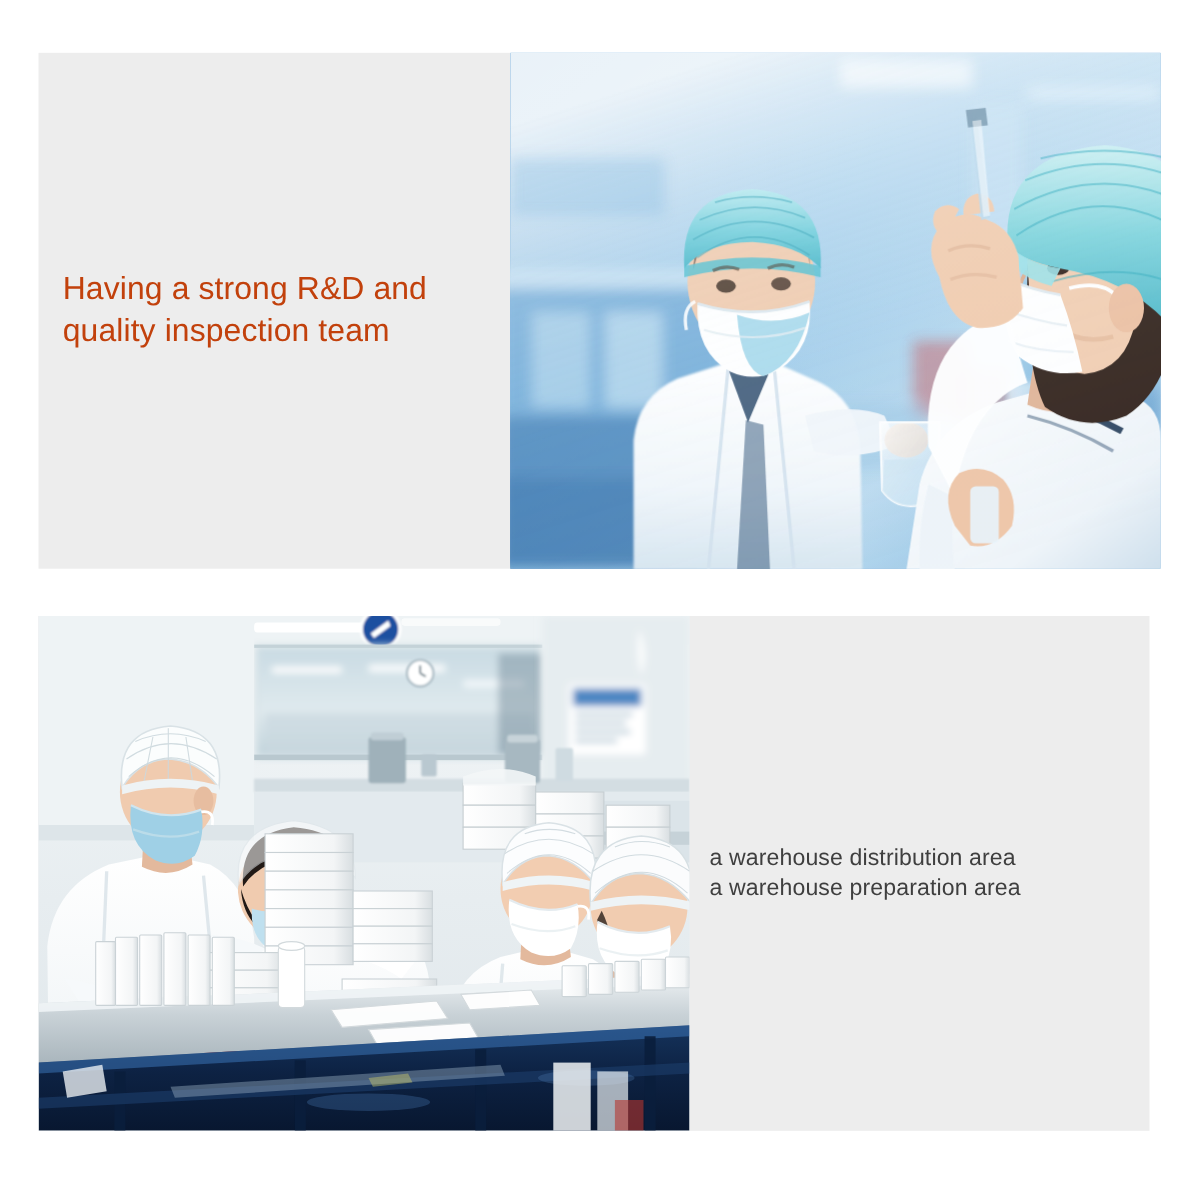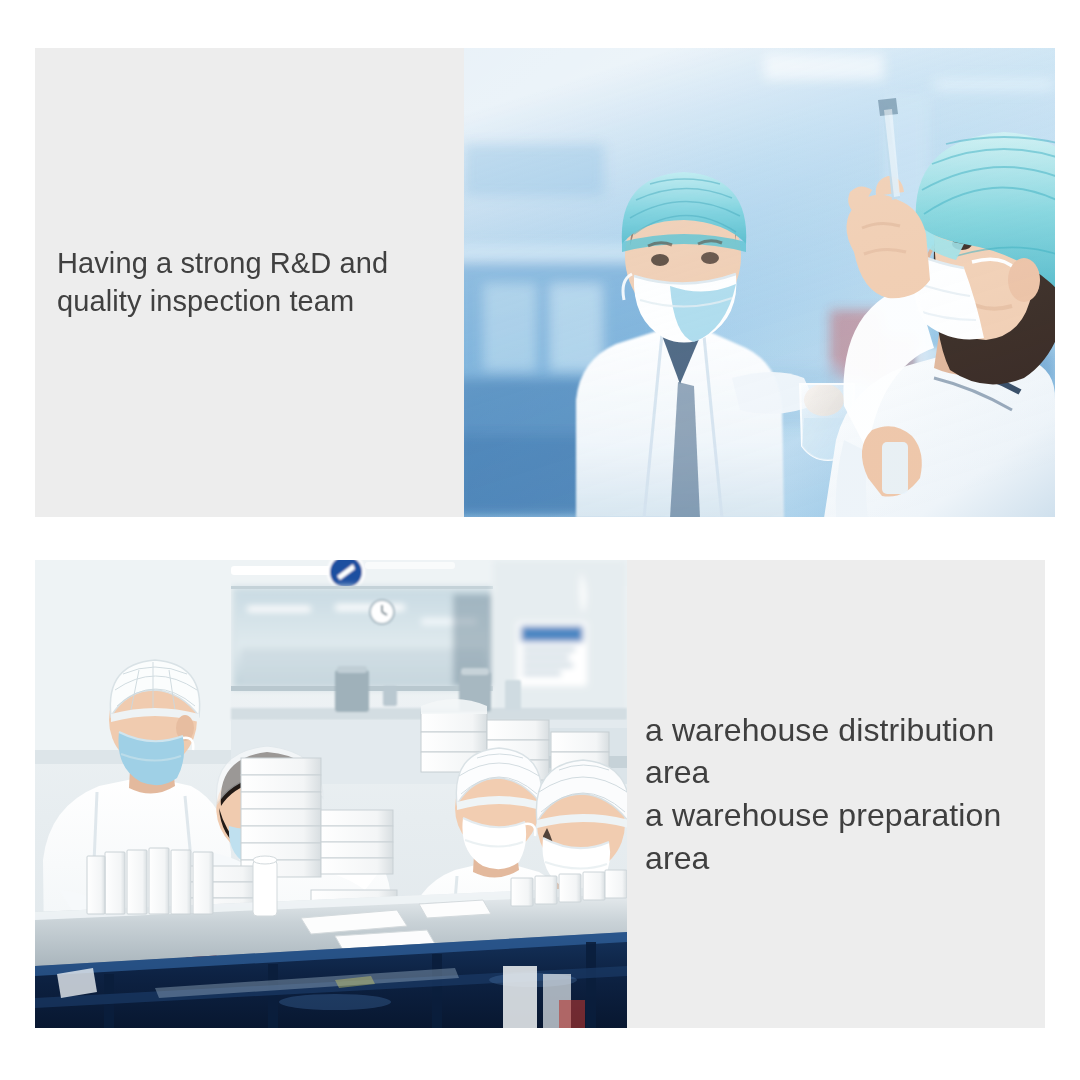--- a/index.html
+++ b/index.html
@@ -13,21 +13,21 @@
   .stage{position:absolute;left:0;top:0;width:1080px;height:1080px;}
 
   
   .panel-top-text{
     position:absolute;left:35px;top:48px;width:429px;height:469px;
     background:#ededed;
     display:flex;align-items:center;
   }
   .panel-top-text .caption{
     padding-left:22px;padding-right:10px;
-    color:#404040;
+    color:#c2410c;
     font-size:29px;
     line-height:1.30;
     font-weight:400;
     letter-spacing:.1px;
     white-space:pre-line;
   }
   .photo-top{
     position:absolute;left:464px;top:48px;width:591px;height:469px;
     overflow:hidden;background:#7fb4de;
   }
@@ -38,21 +38,21 @@
     overflow:hidden;background:#dfe4e8;
   }
   .panel-bottom-text{
     position:absolute;left:627px;top:560px;width:418px;height:468px;
     background:#ededed;
     display:flex;align-items:center;
   }
   .panel-bottom-text .caption{
     padding-left:18px;padding-right:6px;
     color:#3f3f3f;
-    font-size:32px;
+    font-size:21px;
     line-height:1.33;
     font-weight:400;
     letter-spacing:.1px;
     white-space:pre-line;
   }
   svg{display:block;}
 </style>
 </head>
 <body>
 

